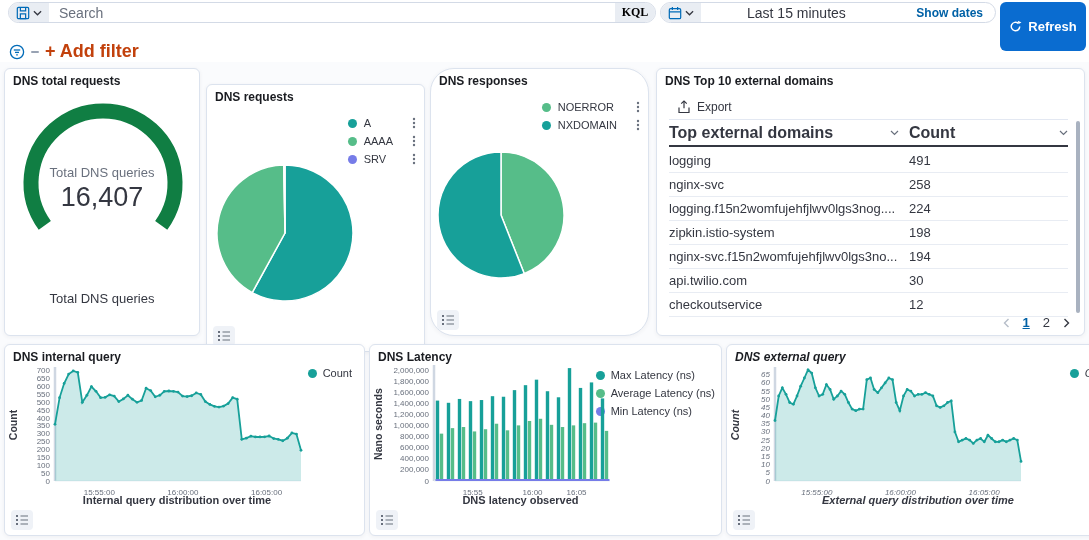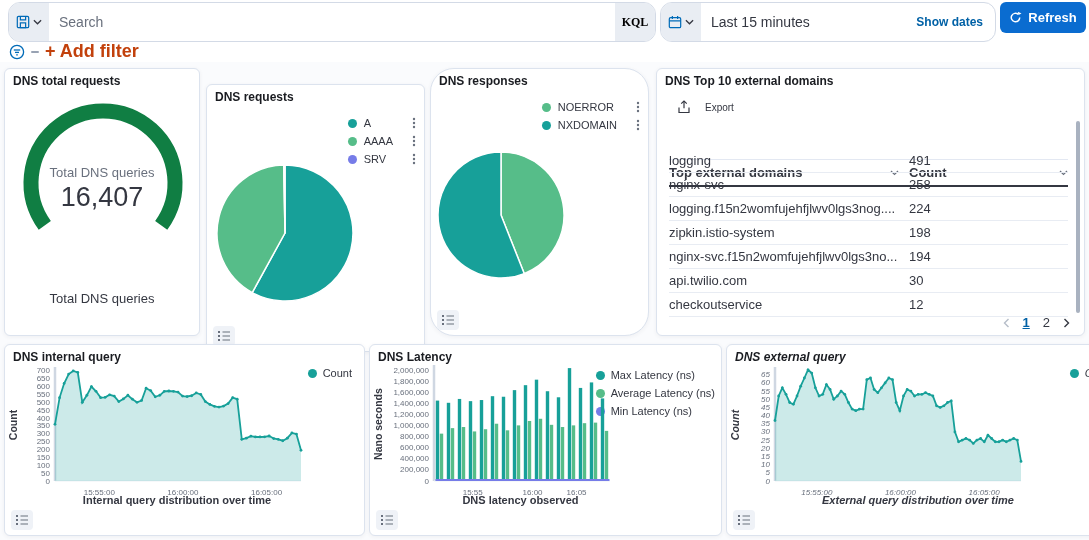--- a/index.html
+++ b/index.html
@@ -2,35 +2,35 @@
 <html><head>
 <meta charset="utf-8">
 <style>
   * { box-sizing: border-box; }
   html,body { margin:0; padding:0; }
   body { font-family:"Liberation Sans", sans-serif; color:#343741; background:#fff; }
   .screen { position:relative; width:1089px; height:540px; background:#fafbfd; overflow:hidden; }
 
   
   .topbar { position:absolute; top:0; left:0; right:0; height:62px; background:#fff; }
-  .group { position:absolute; top:2px; display:flex; align-items:center; height:40px;
+  .group { position:absolute; top:2px; display:flex; align-items:center; height:21px;
            border:1px solid #d3dae6; border-radius:12px; background:#fff; overflow:hidden; }
   .search-group { left:8px; width:648px; }
   .seg-btn { height:100%; background:#e9edf3; border:none; display:flex; align-items:center;
              justify-content:center; gap:3px; cursor:pointer; padding:0 7px; }
   .search-input { flex:1; border:none; outline:none; font-size:14px; padding:0 10px;
                   color:#343741; font-family:inherit; background:transparent; }
   .search-input::placeholder { color:#69707d; }
   .kql-btn { height:100%; width:40px; background:#e9edf3; border:none; color:#000000;
              font-weight:700; font-size:12px; cursor:pointer; font-family:Liberation Serif, serif; }
-  .date-group { left:660px; width:336px; }
+  .date-group { left:660px; width:336px;gap:36px; }
   .date-text { flex:1; font-size:14px; padding:0 10px; color:#343741; cursor:pointer; }
   .show-dates { border:none; background:none; color:#0061a6; font-weight:600; font-size:12px;
                 padding:0 12px; cursor:pointer; font-family:inherit; }
-  .refresh-btn { position:absolute; left:1000px; top:2px; width:86px; height:31px;
+  .refresh-btn { position:absolute; left:1000px; top:2px; width:86px; height:49px;
                  background:#0a6cd0; border:none; border-radius:6px; color:#fff; font-weight:700;
                  font-size:13px; display:flex; align-items:center; justify-content:center; gap:6px;
                  cursor:pointer; font-family:inherit; }
   .filter-row { position:absolute; top:41px; left:9px; display:flex; align-items:center; gap:6px; }
   .filter-dash { width:8px; height:2px; background:#98a2b3; border-radius:1px; }
   .add-filter { color:#c2410c; font-weight:700; font-size:18px; text-decoration:none; cursor:pointer; }
 
   
   .panel { position:absolute; background:#fff; border:1px solid #dce3ee; border-radius:6px;
            box-shadow:0 1px 4px rgba(52,55,65,.06); overflow:hidden; }
@@ -69,26 +69,26 @@
 
   
   .gauge-svg { position:absolute; left:0; top:18px; }
   .gauge-center { position:absolute; top:96px; left:0; right:0; text-align:center; }
   .gauge-label { font-size:13px; color:#69707d; }
   .gauge-value { font-size:27px; color:#343741; margin-top:2px; }
   .gauge-bottom { position:absolute; top:222px; left:0; right:0; text-align:center;
                   font-size:13px; color:#343741; }
 
   
-  .export-row { position:absolute; top:30px; left:14px; display:flex; gap:14px; align-items:center;
-                font-size:10px; color:#343741; background:none; border:none; cursor:pointer;
+  .export-row { position:absolute; top:30px; left:14px; display:flex; gap:6px; align-items:center;
+                font-size:12px; color:#343741; background:none; border:none; cursor:pointer;
                 font-family:inherit; }
   .thead { position:absolute; top:50px; left:12px; right:16px; height:28px; display:flex;
            align-items:center; border-top:1px solid #e3e8f2; border-bottom:2px solid #343741;
-           font-weight:700; font-size:13px;margin-top:40px; }
+           font-weight:700; font-size:16px; }
   .th { display:flex; justify-content:space-between; align-items:center; cursor:pointer; }
   .col-domain { flex:0 0 240px; padding-right:10px; }
   .col-count { flex:1; }
   .tbody { position:absolute; top:80px; left:12px; right:16px; }
   .trow { height:24px; display:flex; align-items:center; border-bottom:1px solid #e8ecf3; font-size:13px; }
   .cell-domain { flex:0 0 240px; white-space:nowrap; overflow:hidden; padding-right:10px; }
   .cell-count { flex:1; }
   .scrollbar { position:absolute; right:4px; top:52px; width:4px; height:192px;
                background:#a9b2c0; border-radius:2px; cursor:pointer; }
   .pagination { position:absolute; right:14px; bottom:5px; display:flex; align-items:center;

